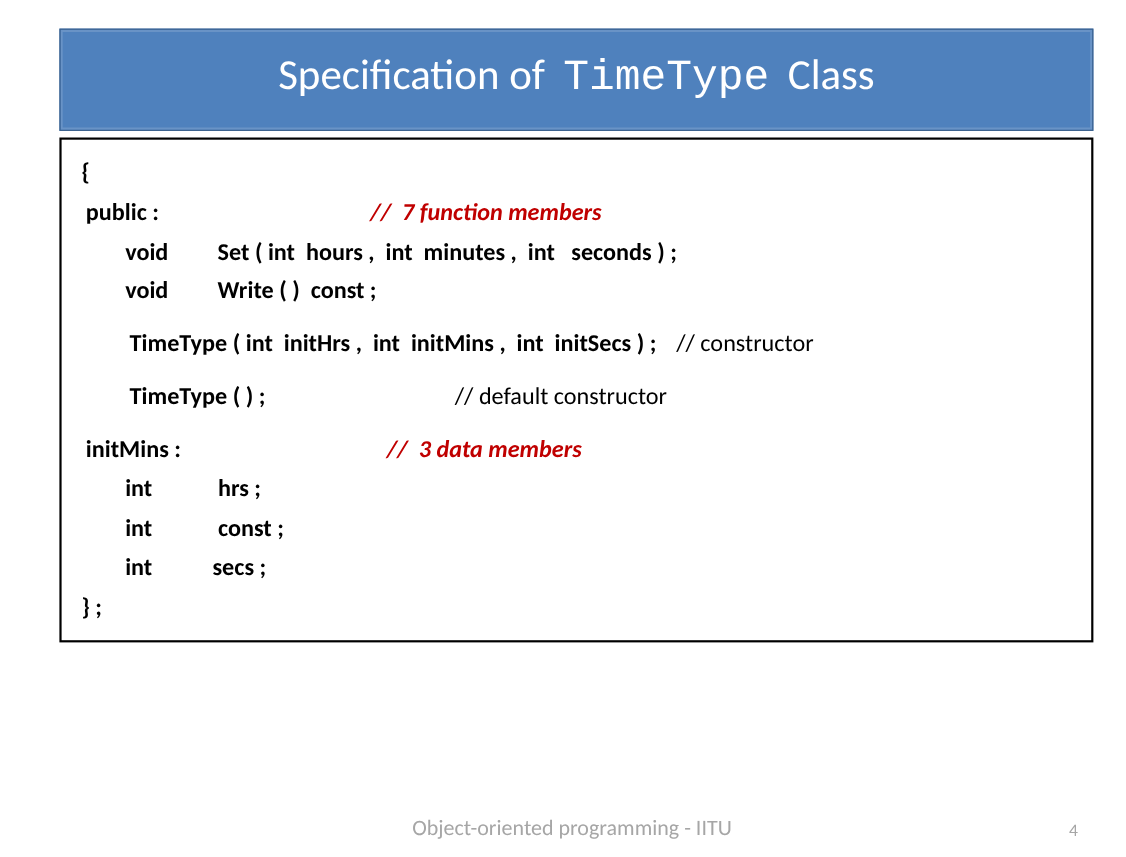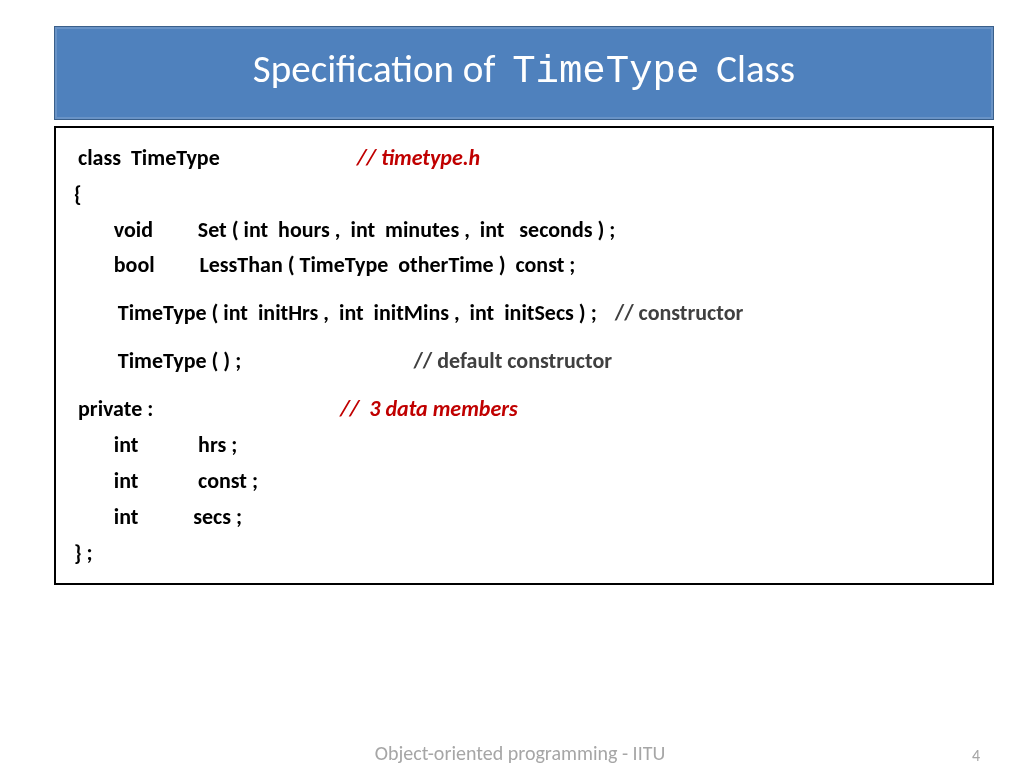--- a/index.html
+++ b/index.html
@@ -33,21 +33,21 @@
     border: 2px solid #000000;
     margin-top: 6px;
     padding: 10px 14px 10px 14px;
     font-size: 22px;
     line-height: 1.45;
     color: #000000;
     font-weight: 600;
   }
   .row { white-space: pre; }
   .comment-it { color: #c00000; font-style: italic; font-weight: 600; }
-  .comment-plain { color: #404040; font-weight: 700; }
+  .comment-plain { color: #000000; font-weight: 400; }
   .gap { height: 8px; }
   .footer {
     position: absolute;
     left: 0; right: 0;
     bottom: 18px;
     display: flex;
     justify-content: center;
     color: #a6a6a6;
     font-size: 20px;
   }
@@ -64,30 +64,30 @@
 
 <div class="slide">
 
   <div class="title-bar">
     <div class="title-text">
       <span>Specification of </span><span class="mono">TimeType</span><span>  Class</span><br>
     </div>
   </div>
 
   <div class="content-box">
-    <div class="row"><span>class  TimeType                          </span><span class="comment-it">// timetype.h</span></div>
     <div class="row">{</div>
+    <div class="row"><span>public :                                     </span><span class="comment-it">//  7 function members</span></div>
     <div class="row">        void         Set ( int  hours ,  int  minutes ,  int   seconds ) ;</div>
-    <div class="row">        bool         LessThan ( TimeType  otherTime )  const ;</div>
+    <div class="row">        void         Write ( )  const ;</div>
     <div class="gap"></div>
     <div class="row"><span>        TimeType ( int  initHrs ,  int  initMins ,  int  initSecs ) ;  </span><span class="comment-plain">// constructor</span></div>
     <div class="gap"></div>
     <div class="row"><span>        TimeType ( ) ;                                 </span><span class="comment-plain">// default constructor</span></div>
     <div class="gap"></div>
-    <div class="row"><span>private :                                    </span><span class="comment-it">//  3 data members</span></div>
+    <div class="row"><span>initMins :                                    </span><span class="comment-it">//  3 data members</span></div>
     <div class="row">        int            hrs ;</div>
     <div class="row">        int            const ;</div>
     <div class="row">        int           secs ;</div>
     <div class="row">} ;</div>
   </div>
 
 </div>
 
 <div class="footer">Object-oriented programming - IITU</div>
 <div class="page-num">4</div>

